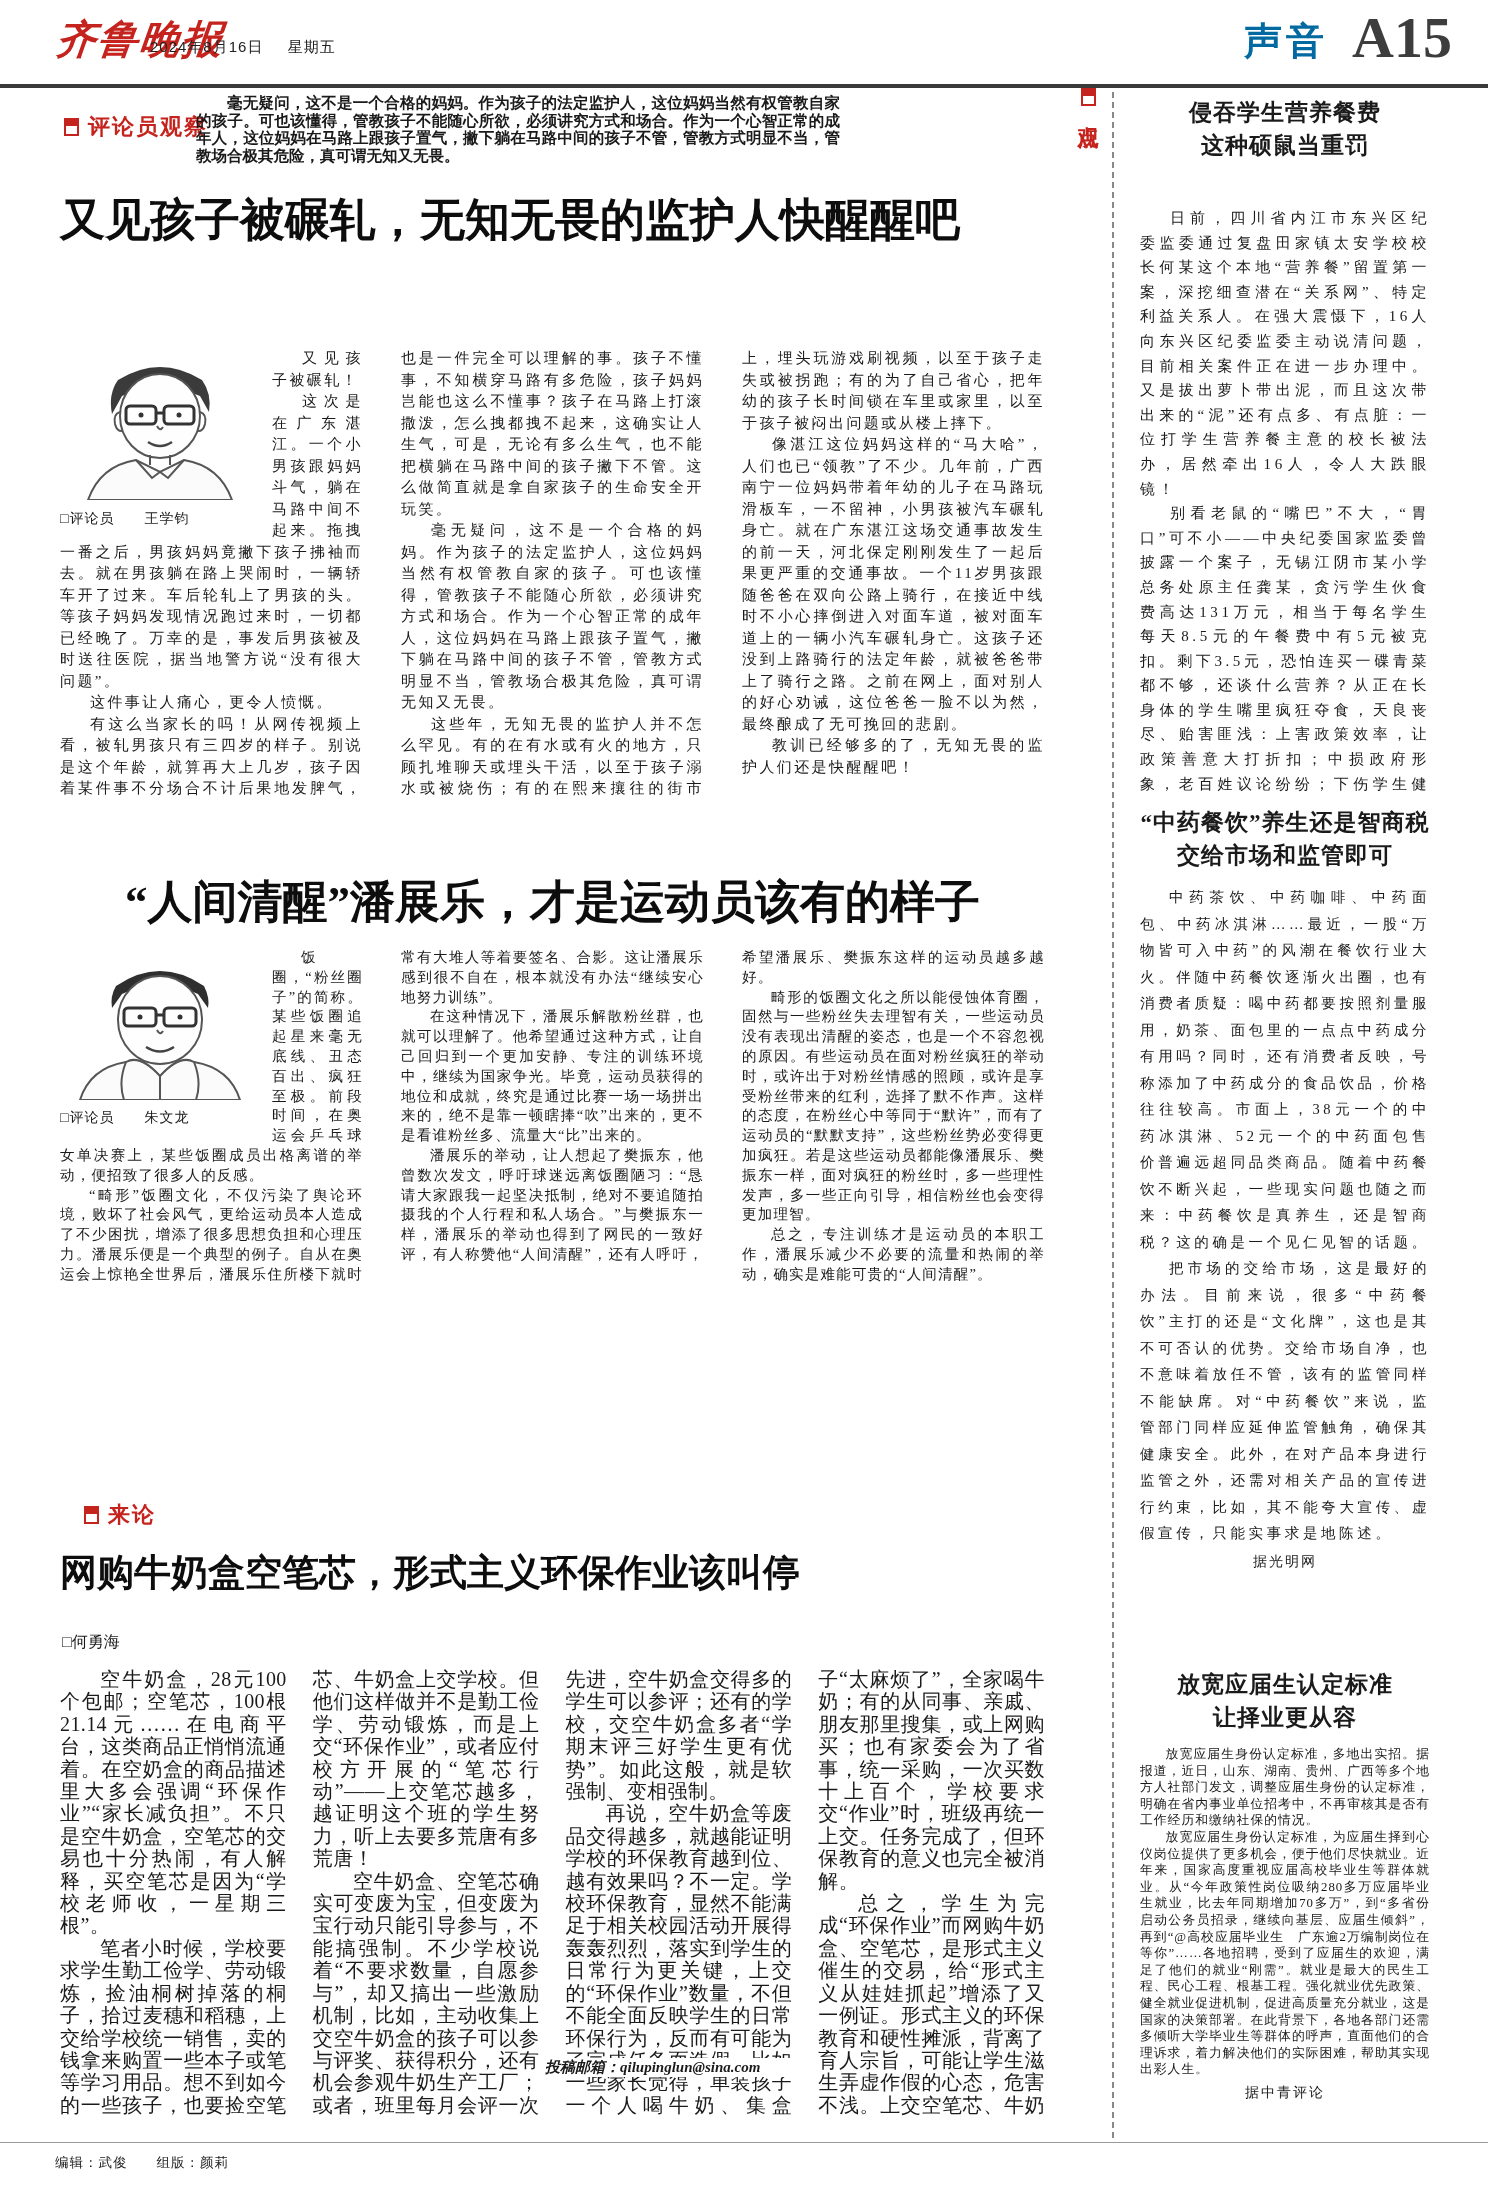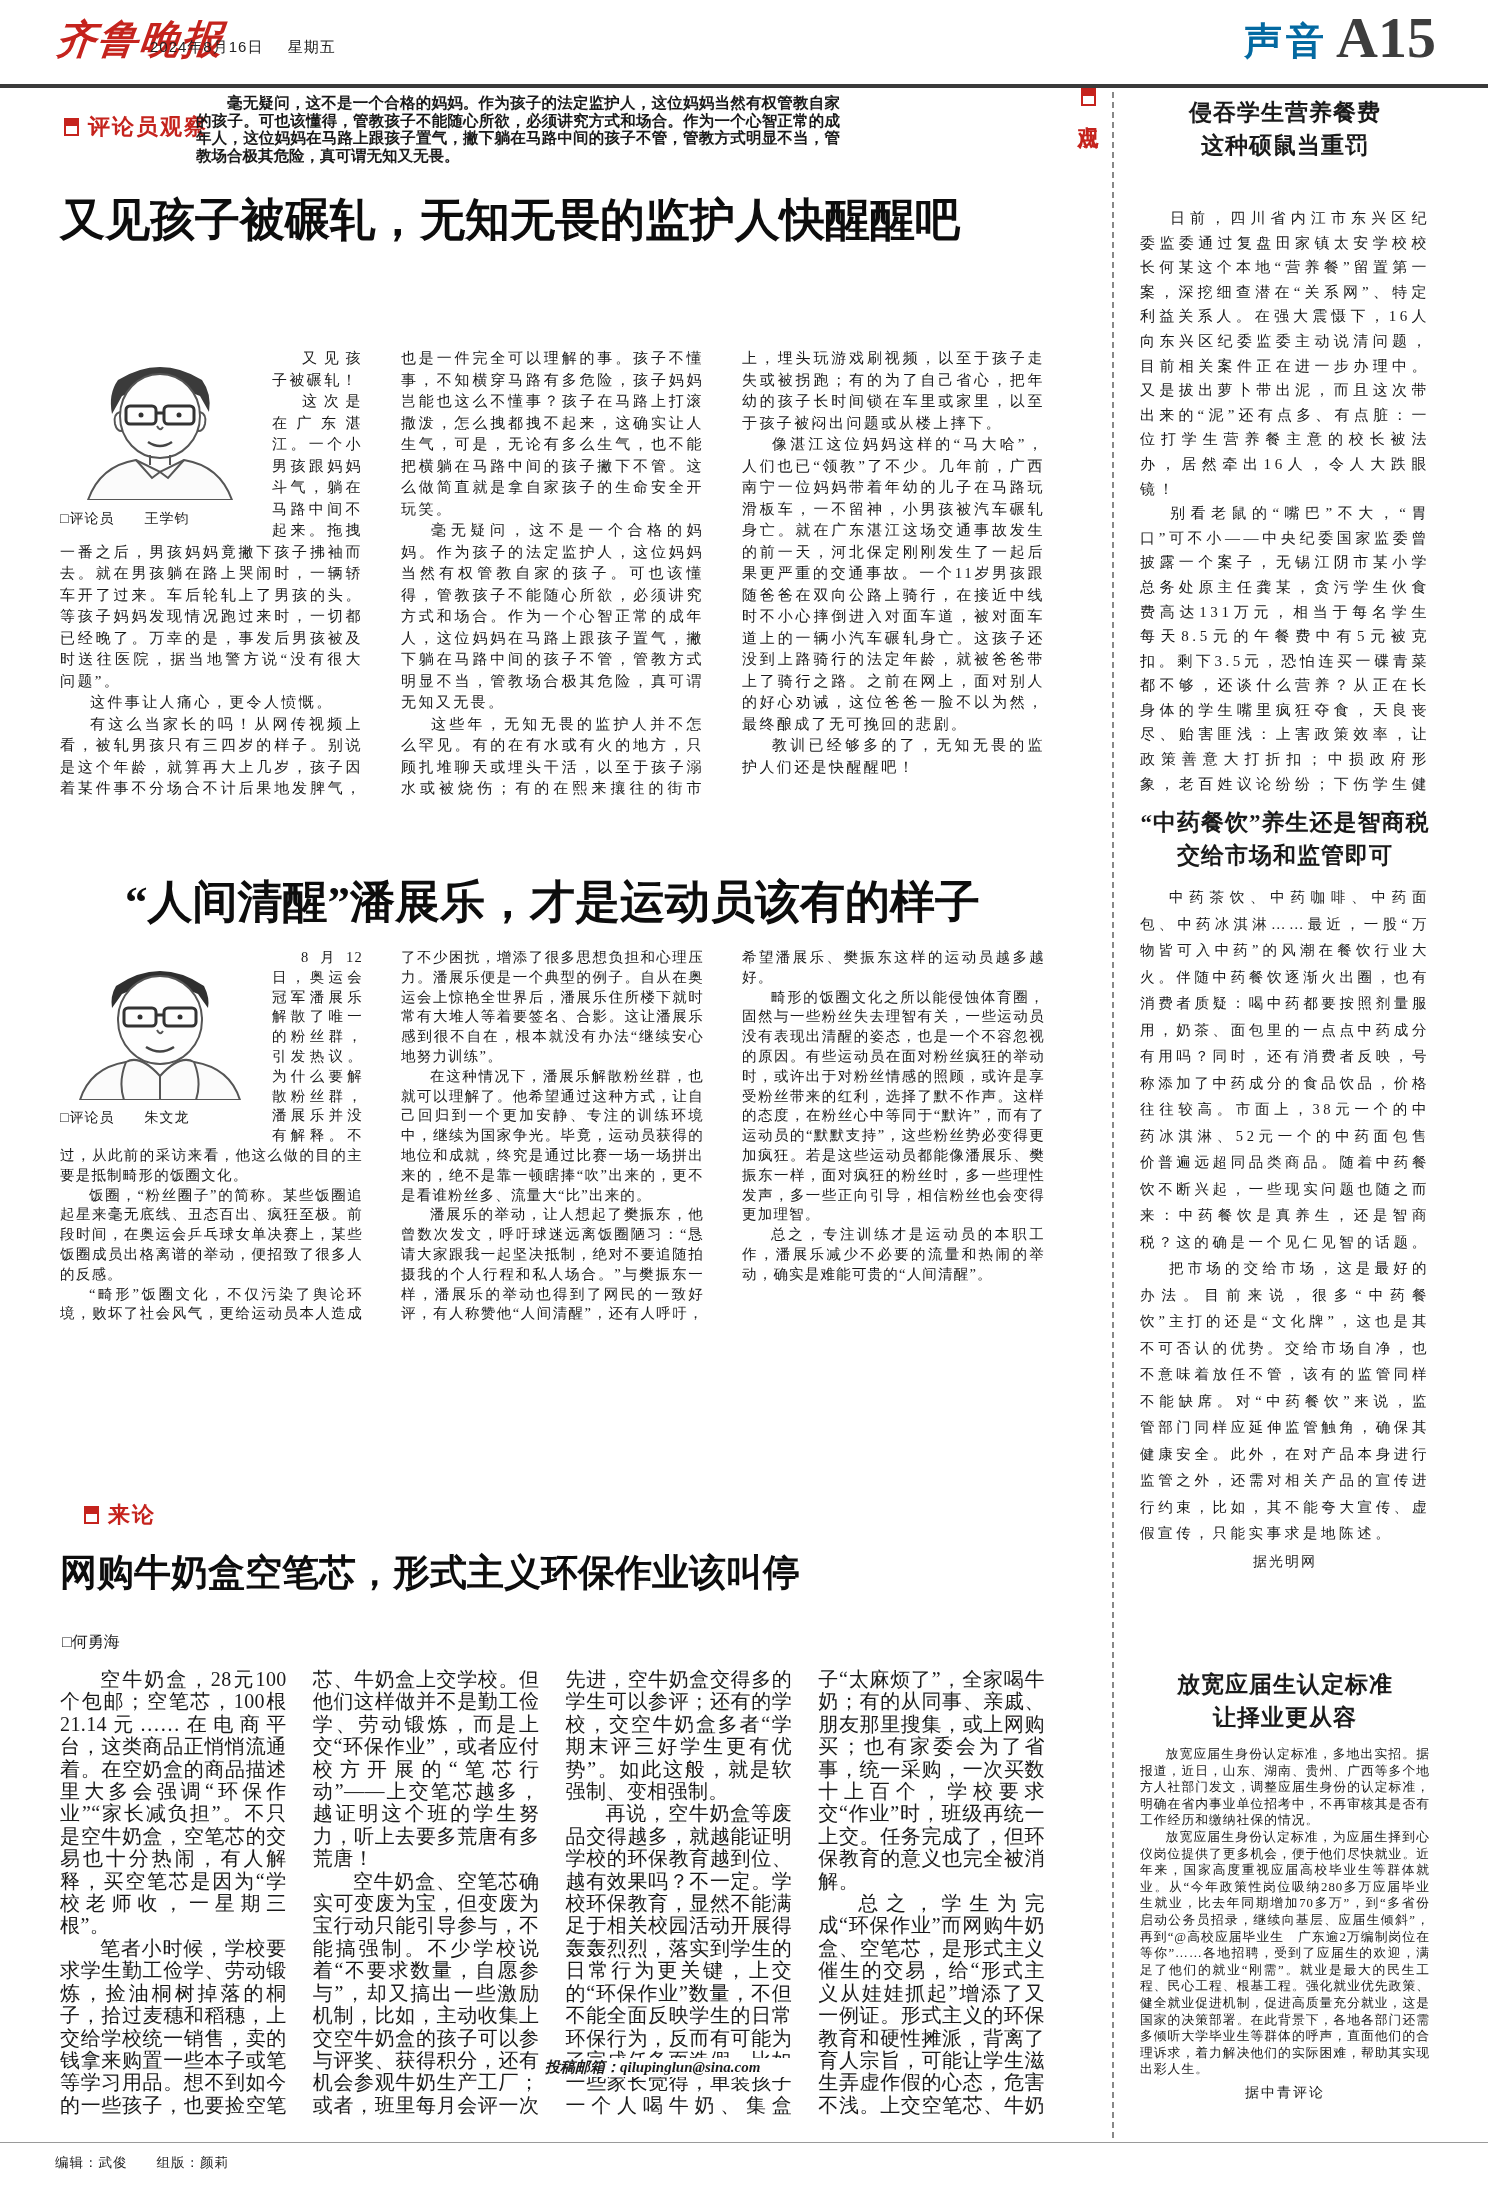--- a/index.html
+++ b/index.html
@@ -5,21 +5,21 @@
   html,body{margin:0;padding:0;background:#e9e9e9;}
   #page{position:relative;width:1488px;height:2185px;background:#ffffff;overflow:hidden;
         font-family:"Liberation Serif","DejaVu Serif",serif;color:#1a1a1a;}
   .abs{position:absolute;}
   
   #logo{left:56px;top:12px;font-size:40px;font-weight:bold;font-style:italic;
         color:#c5231d;letter-spacing:2px;transform:skewX(-6deg);}
   #dateline{left:150px;top:38px;font-size:15px;color:#222;font-family:"Liberation Sans",sans-serif;letter-spacing:1px;}
   #section-name{right:160px;top:16px;font-size:38px;font-weight:900;color:#0369a1;
         font-family:"Liberation Sans",sans-serif;letter-spacing:4px;margin-left:45px;}
-  #page-no{right:52px;top:4px;font-size:58px;font-weight:900;color:#3d3d3d;}
+  #page-no{right:36px;top:4px;font-size:58px;font-weight:900;color:#3d3d3d;}
   #header-rule{left:0;top:84px;width:1488px;height:4px;background:#3a3a3a;}
   
   .sec-label{display:flex;align-items:center;gap:9px;color:#c5231d;font-weight:bold;}
   .label-icon{display:inline-block;width:15px;height:18px;border:2px solid #c5231d;
         background:linear-gradient(#c5231d 0 45%,#ffffff 45%);box-sizing:border-box;}
   .sec-label .t{font-size:22px;letter-spacing:2px;font-family:"Liberation Sans",sans-serif;}
   #label-observer{left:64px;top:112px;}
   #label-lailun{left:84px;top:1500px;}
   #label-viewpoint{left:1070px;top:88px;width:36px;flex-direction:column;gap:4px;background:#fff;z-index:3;}
   #label-viewpoint .t{font-size:21px;letter-spacing:0;line-height:26px;writing-mode:vertical-rl;}
@@ -138,21 +138,20 @@
         <circle cx="80" cy="67" r="2.5" fill="#333"></circle>
           <circle cx="120" cy="67" r="2.5" fill="#333"></circle>
         <path d="M97,80 q3,6 6,1" fill="none" stroke="#555" stroke-width="2"></path>
         <path d="M86,97 q14,9 28,0" fill="none" stroke="#444" stroke-width="2.5"></path>
         <path d="M20,150 Q30,118 66,112 Q80,104 100,126 Q120,104 134,112 Q170,118 180,150 Z" fill="#fbfbfb" stroke="#555" stroke-width="2"></path>
         <path d="M66,112 Q58,132 64,150 M134,112 Q142,132 136,150" fill="none" stroke="#555" stroke-width="2"></path>
         <path d="M100,126 l0,24" stroke="#555" stroke-width="2"></path>
       </svg>
       <div class="figcap">□评论员　　朱文龙</div>
     </div>
-    <p>8月12日，奥运会冠军潘展乐解散了唯一的粉丝群，引发热议。为什么要解散粉丝群，潘展乐并没有解释。不过，从此前的采访来看，他这么做的目的主要是抵制畸形的饭圈文化。</p>
     <p>饭圈，“粉丝圈子”的简称。某些饭圈追起星来毫无底线、丑态百出、疯狂至极。前段时间，在奥运会乒乓球女单决赛上，某些饭圈成员出格离谱的举动，便招致了很多人的反感。</p>
     <p>“畸形”饭圈文化，不仅污染了舆论环境，败坏了社会风气，更给运动员本人造成了不少困扰，增添了很多思想负担和心理压力。潘展乐便是一个典型的例子。自从在奥运会上惊艳全世界后，潘展乐住所楼下就时常有大堆人等着要签名、合影。这让潘展乐感到很不自在，根本就没有办法“继续安心地努力训练”。</p>
     <p>在这种情况下，潘展乐解散粉丝群，也就可以理解了。他希望通过这种方式，让自己回归到一个更加安静、专注的训练环境中，继续为国家争光。毕竟，运动员获得的地位和成就，终究是通过比赛一场一场拼出来的，绝不是靠一顿瞎捧“吹”出来的，更不是看谁粉丝多、流量大“比”出来的。</p>
     <p>潘展乐的举动，让人想起了樊振东，他曾数次发文，呼吁球迷远离饭圈陋习：“恳请大家跟我一起坚决抵制，绝对不要追随拍摄我的个人行程和私人场合。”与樊振东一样，潘展乐的举动也得到了网民的一致好评，有人称赞他“人间清醒”，还有人呼吁，希望潘展乐、樊振东这样的运动员越多越好。</p>
     <p>畸形的饭圈文化之所以能侵蚀体育圈，固然与一些粉丝失去理智有关，一些运动员没有表现出清醒的姿态，也是一个不容忽视的原因。有些运动员在面对粉丝疯狂的举动时，或许出于对粉丝情感的照顾，或许是享受粉丝带来的红利，选择了默不作声。这样的态度，在粉丝心中等同于“默许”，而有了运动员的“默默支持”，这些粉丝势必变得更加疯狂。若是这些运动员都能像潘展乐、樊振东一样，面对疯狂的粉丝时，多一些理性发声，多一些正向引导，相信粉丝也会变得更加理智。</p>
     <p>总之，专注训练才是运动员的本职工作，潘展乐减少不必要的流量和热闹的举动，确实是难能可贵的“人间清醒”。</p>
   </div>
 
   <div class="abs sec-label" id="label-lailun">
     <span class="label-icon"></span>

